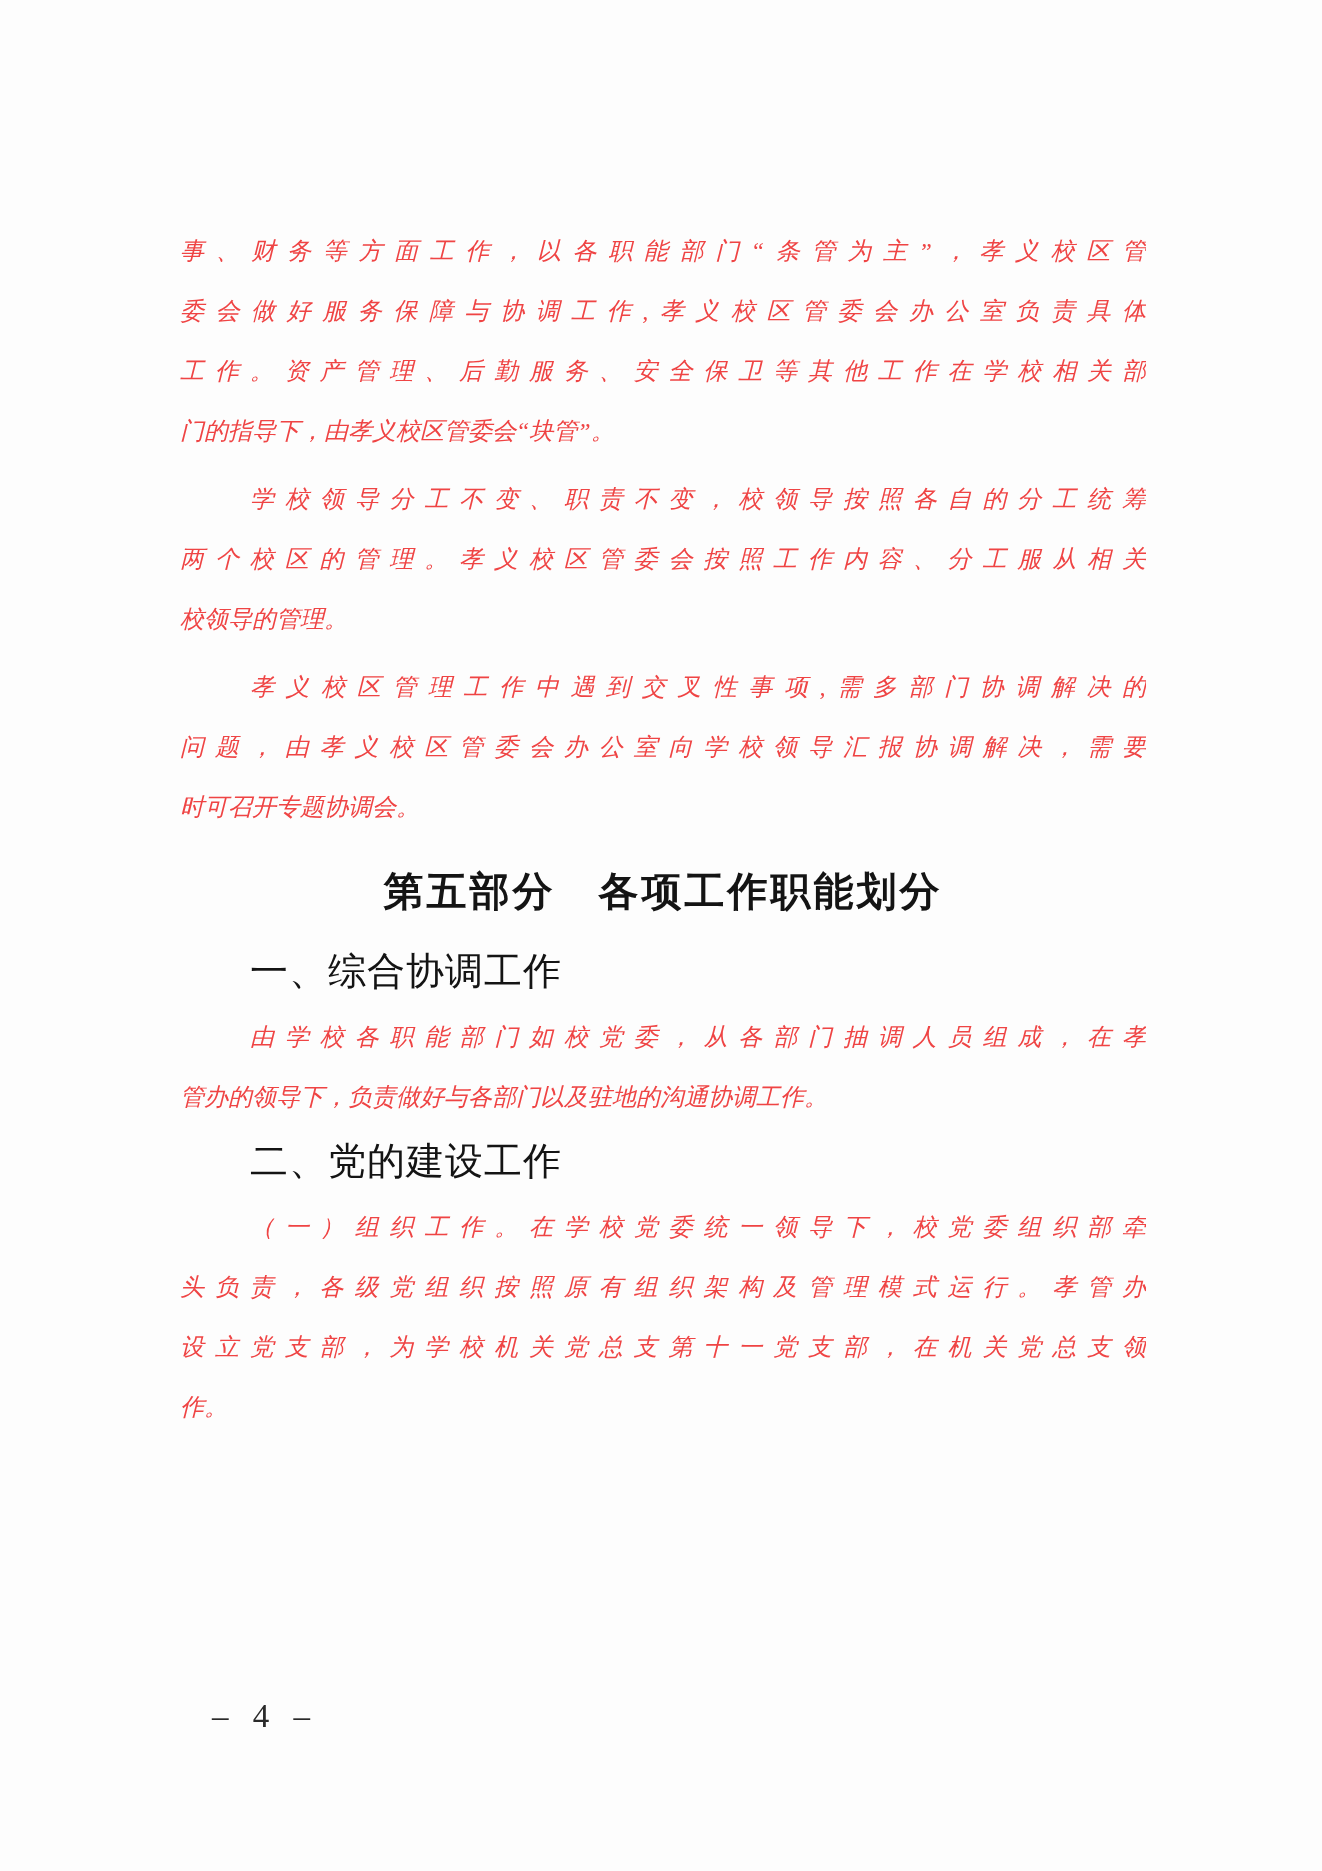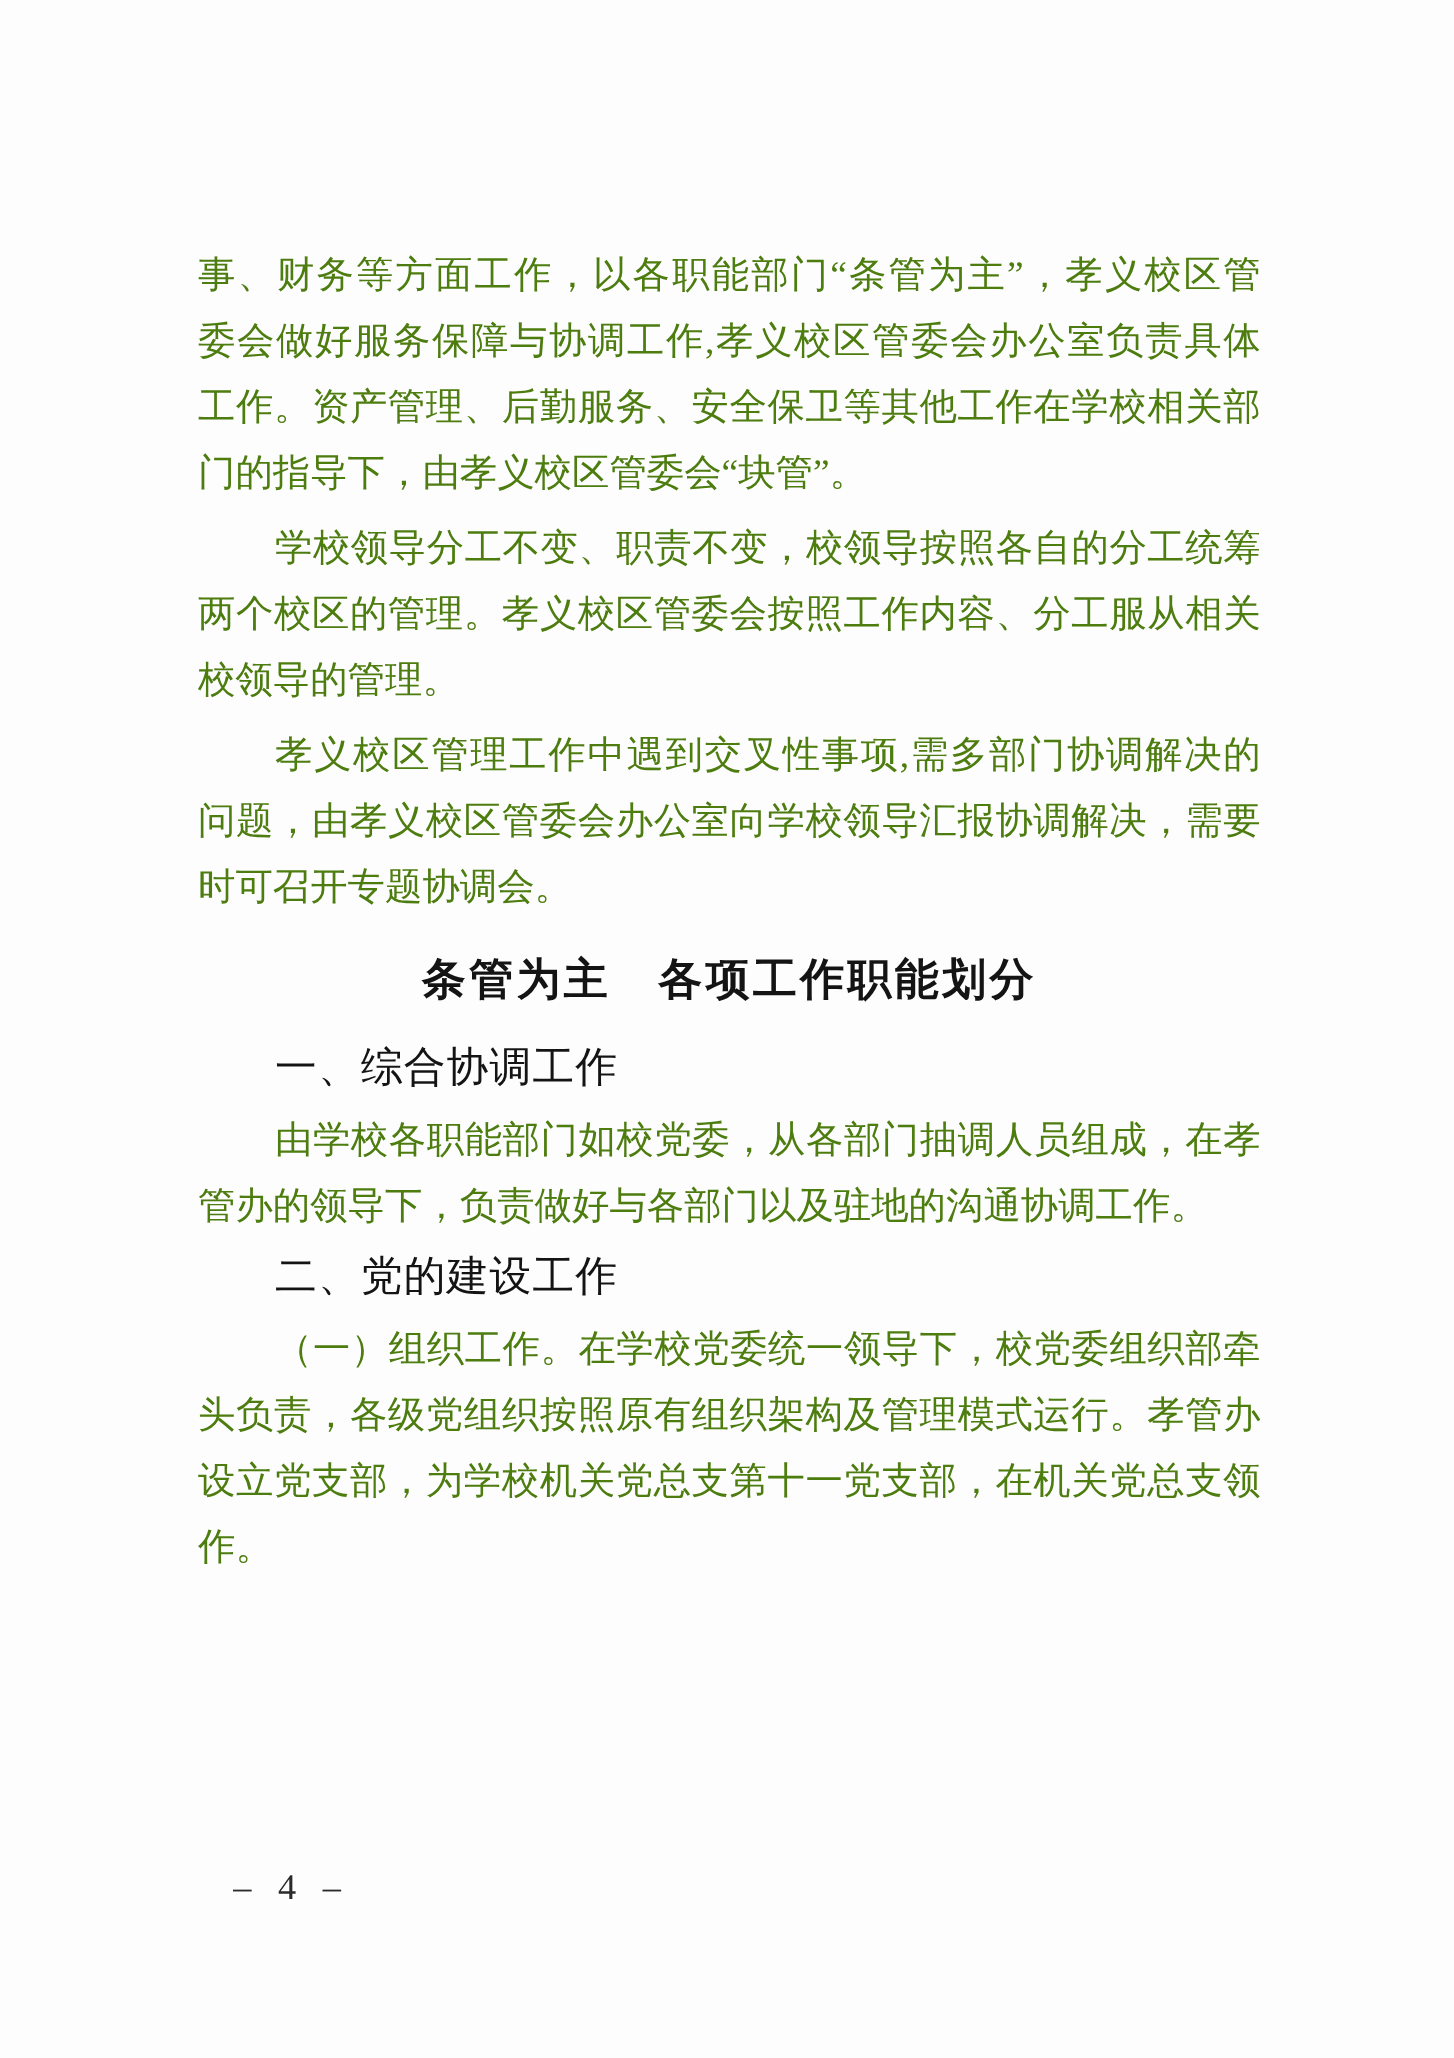--- a/index.html
+++ b/index.html
@@ -19,27 +19,28 @@
   .textblock {
     position: absolute;
     left: 180px;
     top: 0;
     width: 966px;
     padding-top: 221px;
   }
   .para { margin: 0; }
   .line {
     font-family: "Liberation Serif", "DejaVu Serif", serif;
-    font-size: 34px;
+    font-size: 24px;
     line-height: 60px;
     height: 60px;
     overflow: hidden;
     text-align: justify;
     text-align-last: justify;
-    color: #4d7c0f;
+    color: #ef4444;
+    font-style: italic;
   }
   .line.last {
     text-align: left;
     text-align-last: left;
   }
   .indent { text-indent: 70px; }
   .mt8  { margin-top: 8px; }
   .mt6  { margin-top: 6px; }
   .section-heading {
     margin-top: 22px;
@@ -94,21 +95,21 @@
       <div class="line">两个校区的管理。孝义校区管委会按照工作内容、分工服从相关</div>
       <div class="line last">校领导的管理。</div>
     </div>
 
     <div class="para mt8">
       <div class="line indent">孝义校区管理工作中遇到交叉性事项,需多部门协调解决的</div>
       <div class="line">问题，由孝义校区管委会办公室向学校领导汇报协调解决，需要</div>
       <div class="line last">时可召开专题协调会。</div>
     </div>
 
-    <div class="section-heading">条管为主　各项工作职能划分</div>
+    <div class="section-heading">第五部分　各项工作职能划分</div>
 
     <div class="subheading">一、综合协调工作</div>
 
     <div class="para mt6">
       <div class="line indent">由学校各职能部门如校党委，从各部门抽调人员组成，在孝</div>
       <div class="line last">管办的领导下，负责做好与各部门以及驻地的沟通协调工作。</div>
     </div>
 
     <div class="subheading second">二、党的建设工作</div>
 

